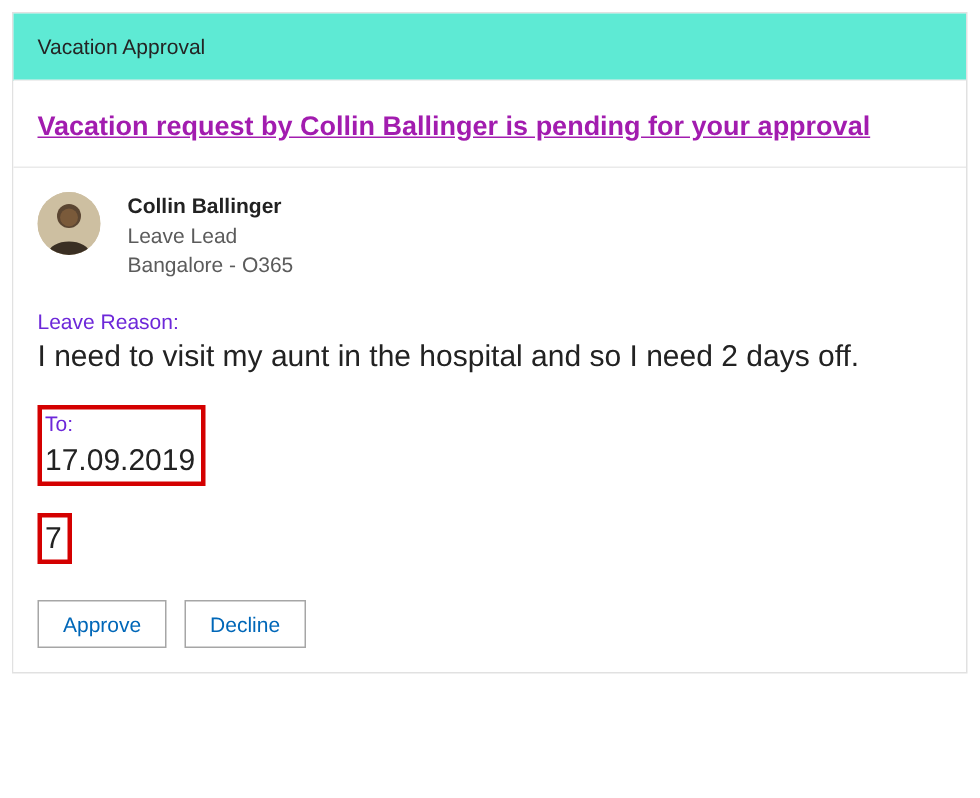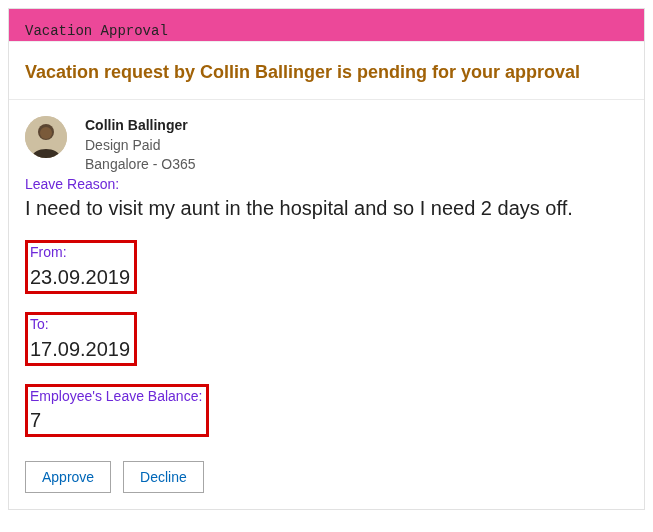--- a/index.html
+++ b/index.html
@@ -9,45 +9,46 @@
     font-family: "Segoe UI", -apple-system, BlinkMacSystemFont, sans-serif;
     font-size: 14px;
     color: #242424;
     background: #fff;
   }
   .card {
     width: 637px;
     border: 1px solid #e1e1e1;
   }
   .card-header {
-    padding: 14px 16px 2px 16px;
-    background: #ec4899;
+    padding: 14px 16px 14px 16px;
+    background: #5eead4;
     border-bottom: 1px solid #eeeeee;
     font-size: 14px;
     color: #242424;
-    font-family: Liberation Mono, monospace;
   }
   .card-body {
     padding: 20px 16px 16px 16px;
     background: #fff;
   }
   .title {
     font-size: 18px;
     font-weight: 600;
     margin: 0 0 16px 0;
-    color: #a16207;
+    color: #a21caf;
+    text-decoration: underline;
   }
   .divider {
     border: none;
     border-top: 1px solid #eaeaea;
     margin: 0 -16px 16px -16px;
   }
   .person {
     display: flex;
     align-items: flex-start;
+    margin-bottom: 18px;
   }
   .avatar {
     width: 42px;
     height: 42px;
     border-radius: 50%;
     overflow: hidden;
     margin-right: 18px;
     flex-shrink: 0;
     background: #d0c1a8;
   }
@@ -118,48 +119,41 @@
       <div class="avatar">
         <svg viewBox="0 0 42 42">
           <rect x="0" y="0" width="42" height="42" fill="#cdbfa1"></rect>
           <circle cx="21" cy="16" r="8" fill="#5b4632"></circle>
           <path d="M7 42 C7 30 35 30 35 42 Z" fill="#3a2f23"></path>
           <circle cx="21" cy="17" r="6" fill="#7a5a3a"></circle>
         </svg>
       </div>
       <div>
         <div class="person-name">Collin Ballinger</div>
-        <div class="person-sub">Design Paid</div>
+        <div class="person-sub">Leave Lead</div>
         <div class="person-sub">Bangalore - O365</div>
       </div>
     </div>
 
     <div class="field field-block">
       <div class="label">Leave Reason:</div>
       <div class="value">I need to visit my aunt in the hospital and so I need 2 days off.</div>
     </div>
 
-    <div>
-      <div class="field highlight">
-        <div class="label">From:</div>
-        <div class="value">23.09.2019</div>
-      </div>
-    </div>
 
     <div>
       <div class="field highlight">
         <div class="label">To:</div>
         <div class="value">17.09.2019</div>
       </div>
     </div>
 
 
     <div>
       <div class="field highlight">
-        <div class="label">Employee's Leave Balance:</div>
         <div class="value">7</div>
       </div>
     </div>
 
     <div class="actions">
       <button class="btn">Approve</button>
       <button class="btn">Decline</button>
     </div>
 
   </div>

